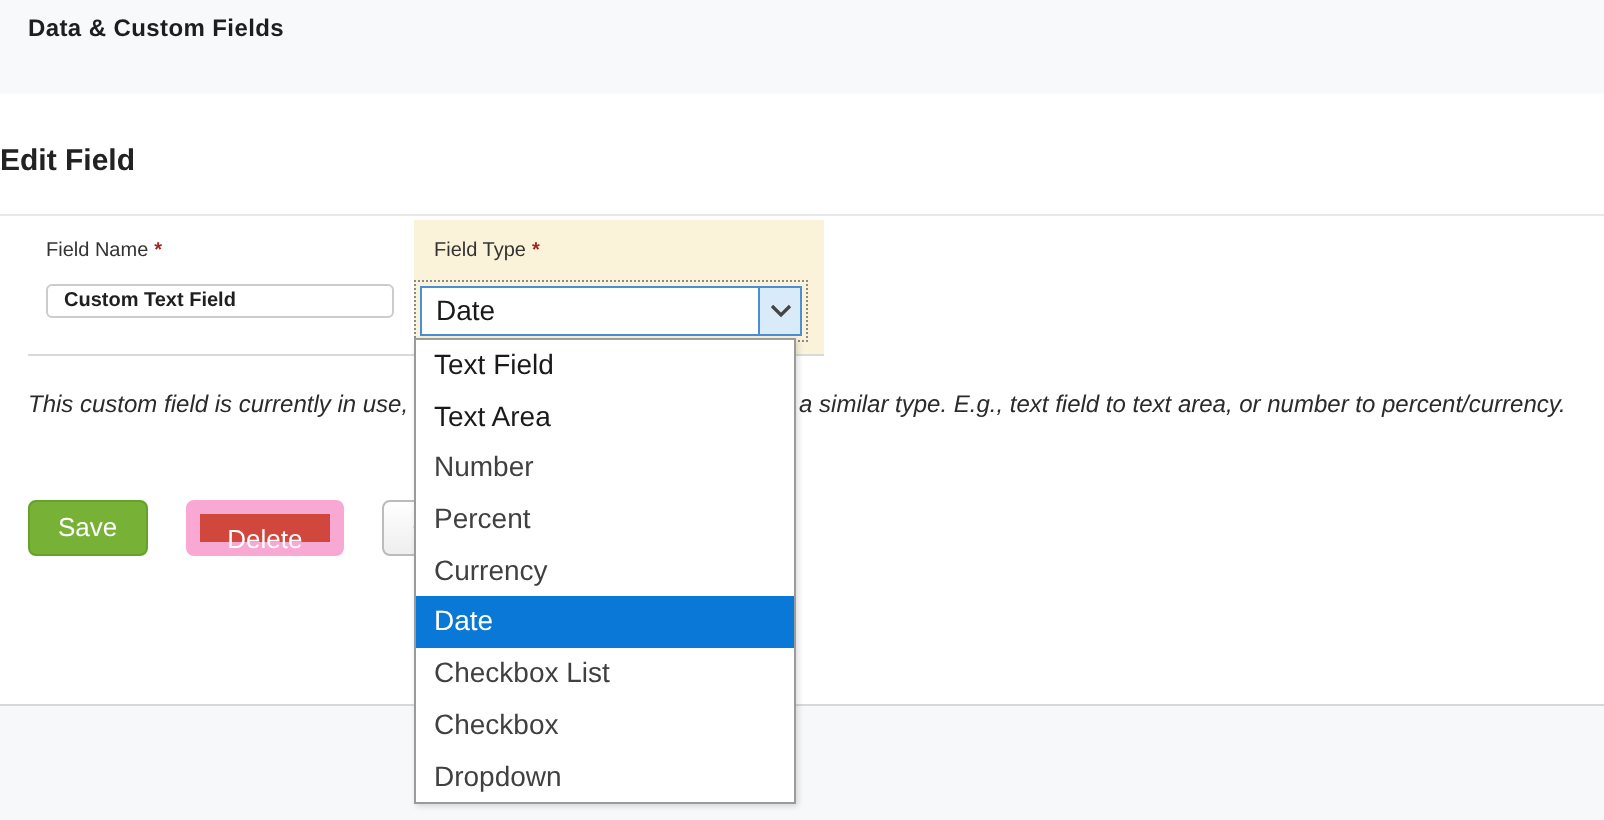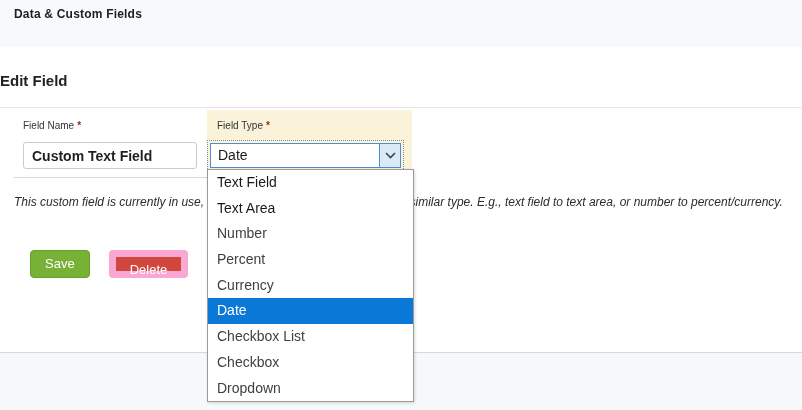--- a/index.html
+++ b/index.html
@@ -24,24 +24,24 @@
   
   .fields-row-border { left:14px; top:110px; width:398px; height:68px; border-bottom:1px solid #d9d9d9; }
   .field-type-cell { left:207px; top:110px; width:205px; height:68px; background: var(--field-type-bg, #faf3d9); }
 
   .field-label { font-size:10px; color:#333; }
   .field-name-label { left:23px; top:120px; }
   .field-type-label { left:217px; top:120px; }
   .required { color: var(--required-red, #a02622); font-weight:bold; margin-left:3px; }
 
   .field-name-input {
-    left:23px; top:142px; width:174px; height:27px;
+    left:23px; top:142px; width:174px; height:17px;
     border:1px solid #cccccc; border-radius:3px;
     font-family:"Liberation Sans", sans-serif;
-    font-size:14px; font-weight:bold; color:#1f1f1f;
+    font-size:10px; font-weight:bold; color:#1f1f1f;
     padding:0 6px 0 8px; background:#fff; outline:none;
   }
 
   
   .field-type-select {
     left:210px; top:143px; width:191px; height:25px;
     background:#ffffff;
     border:1px solid #4a8fd3;
     outline:1px dotted #8a8a8a; outline-offset:2px;
     display:flex; align-items:stretch;
@@ -50,35 +50,35 @@
   .select-value { flex:1; font-size:14px; color:#1a1a1a; padding:3px 0 0 7px; white-space:nowrap; overflow:hidden; }
   .select-arrow {
     width:21px; background:#d9eaf8; border-left:1px solid #4a8fd3;
     display:flex; align-items:center; justify-content:center;
   }
 
   
   .note { left:14px; top:195px; width:788px; font-size:12px; font-style:italic; color:#2b2b2b; white-space:nowrap; }
 
   
-  .button-bar { left:30px; top:250px; display:flex; gap:19px; }
+  .button-bar { left:14px; top:250px; display:flex; gap:19px; }
   .btn {
     height:28px; padding:0 14px; font-family:"Liberation Sans", sans-serif;
     font-size:13px; border-radius:4px; cursor:pointer; line-height:26px;
   }
   .btn-save   { background:var(--save-green, #77b236); border:1px solid #68a02c; color:#ffffff; }
   .btn-delete { background:var(--delete-red, #d2473d); border:7px solid #f9a8d4; color:#ffffff; }
   .btn-cancel { background:linear-gradient(#ffffff,#eeeeee); border:1px solid #bbbbbb; color:#333333; }
 
   
   .page-footer { left:0; top:352px; width:802px; height:58px; background:#f7f8f9; border-top:1px solid #d8d8d8; }
 
   
   .option-list {
-    left:207px; top:169px; width:207px;
+    left:207px; top:169px; width:191px;
     background:#ffffff; border:1px solid #9b9b9b;
     box-shadow:1px 1px 3px rgba(0,0,0,0.15);
     z-index:10;
   }
   .option { height:25.7px; line-height:25.7px; padding-left:9px; font-size:14px; white-space:nowrap; }
   .option.enabled  { color:#1a1a1a; }
   .option.disabled { color:#404040; }
   .option.selected { background:var(--highlight-blue, #0a78d7); color:#ffffff; }
 </style>
 </head>

